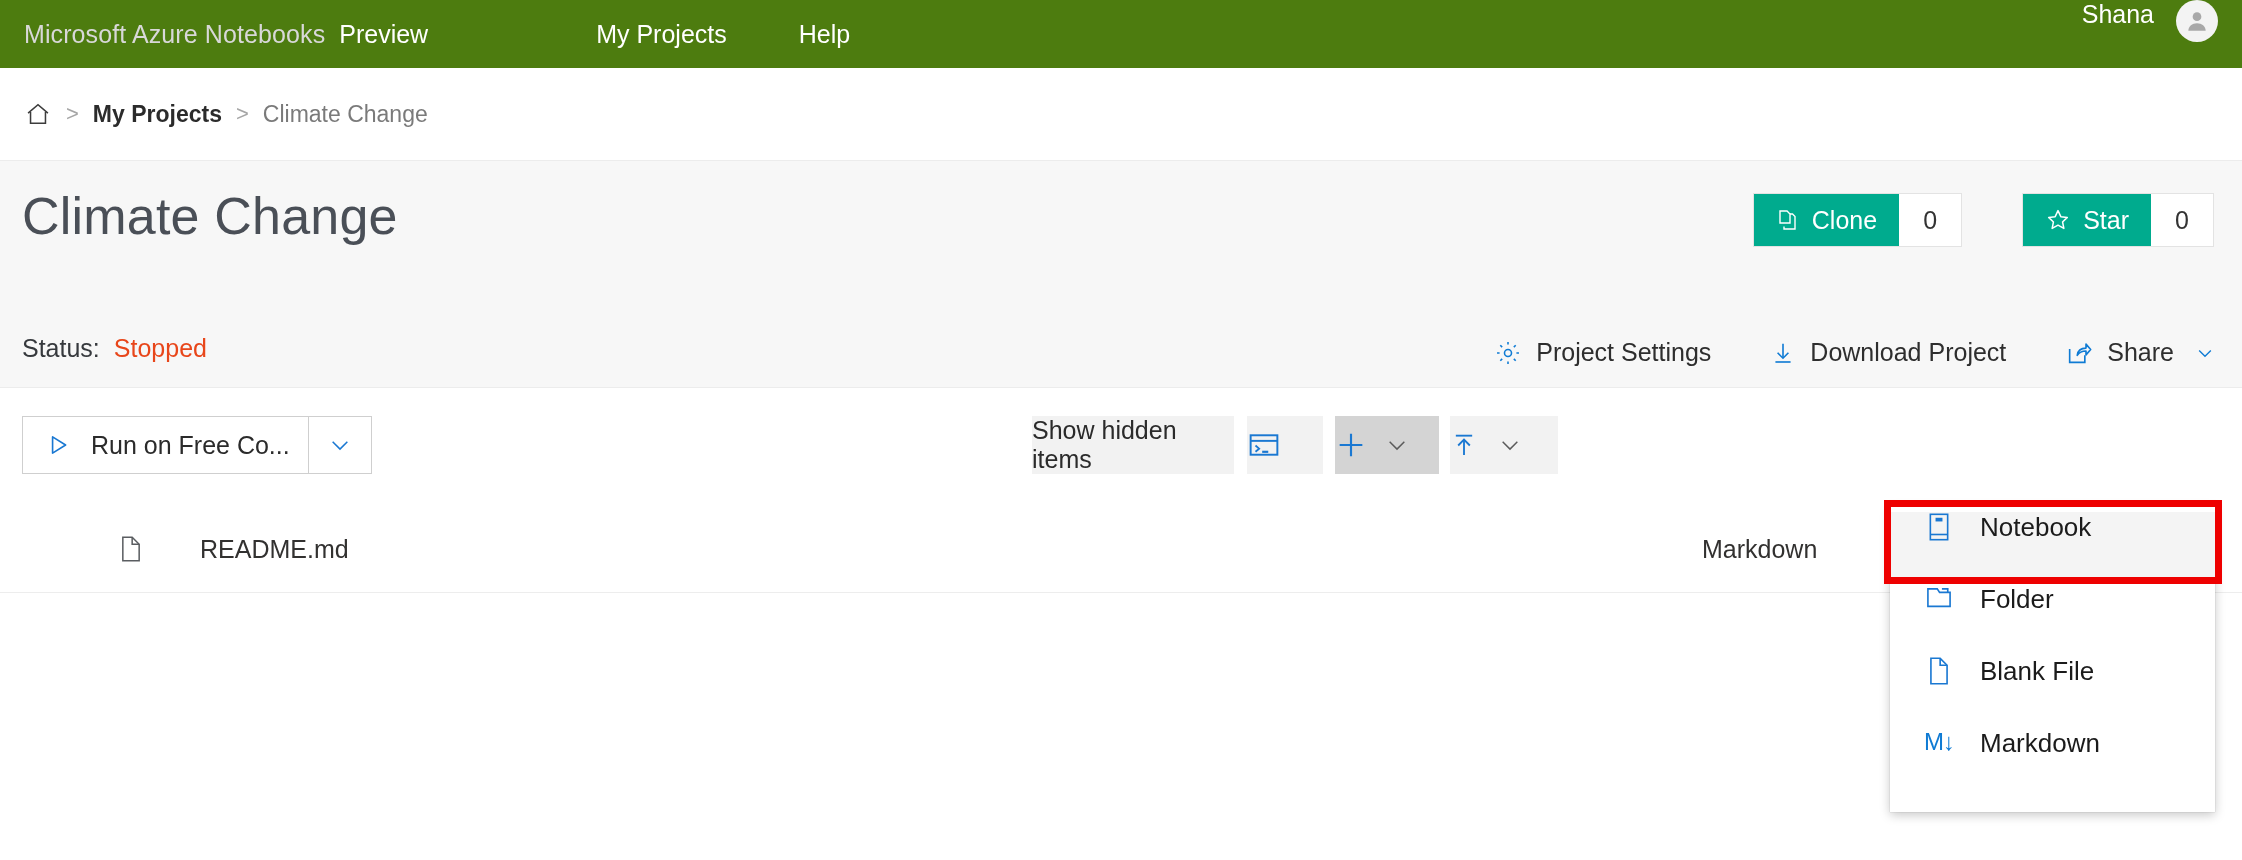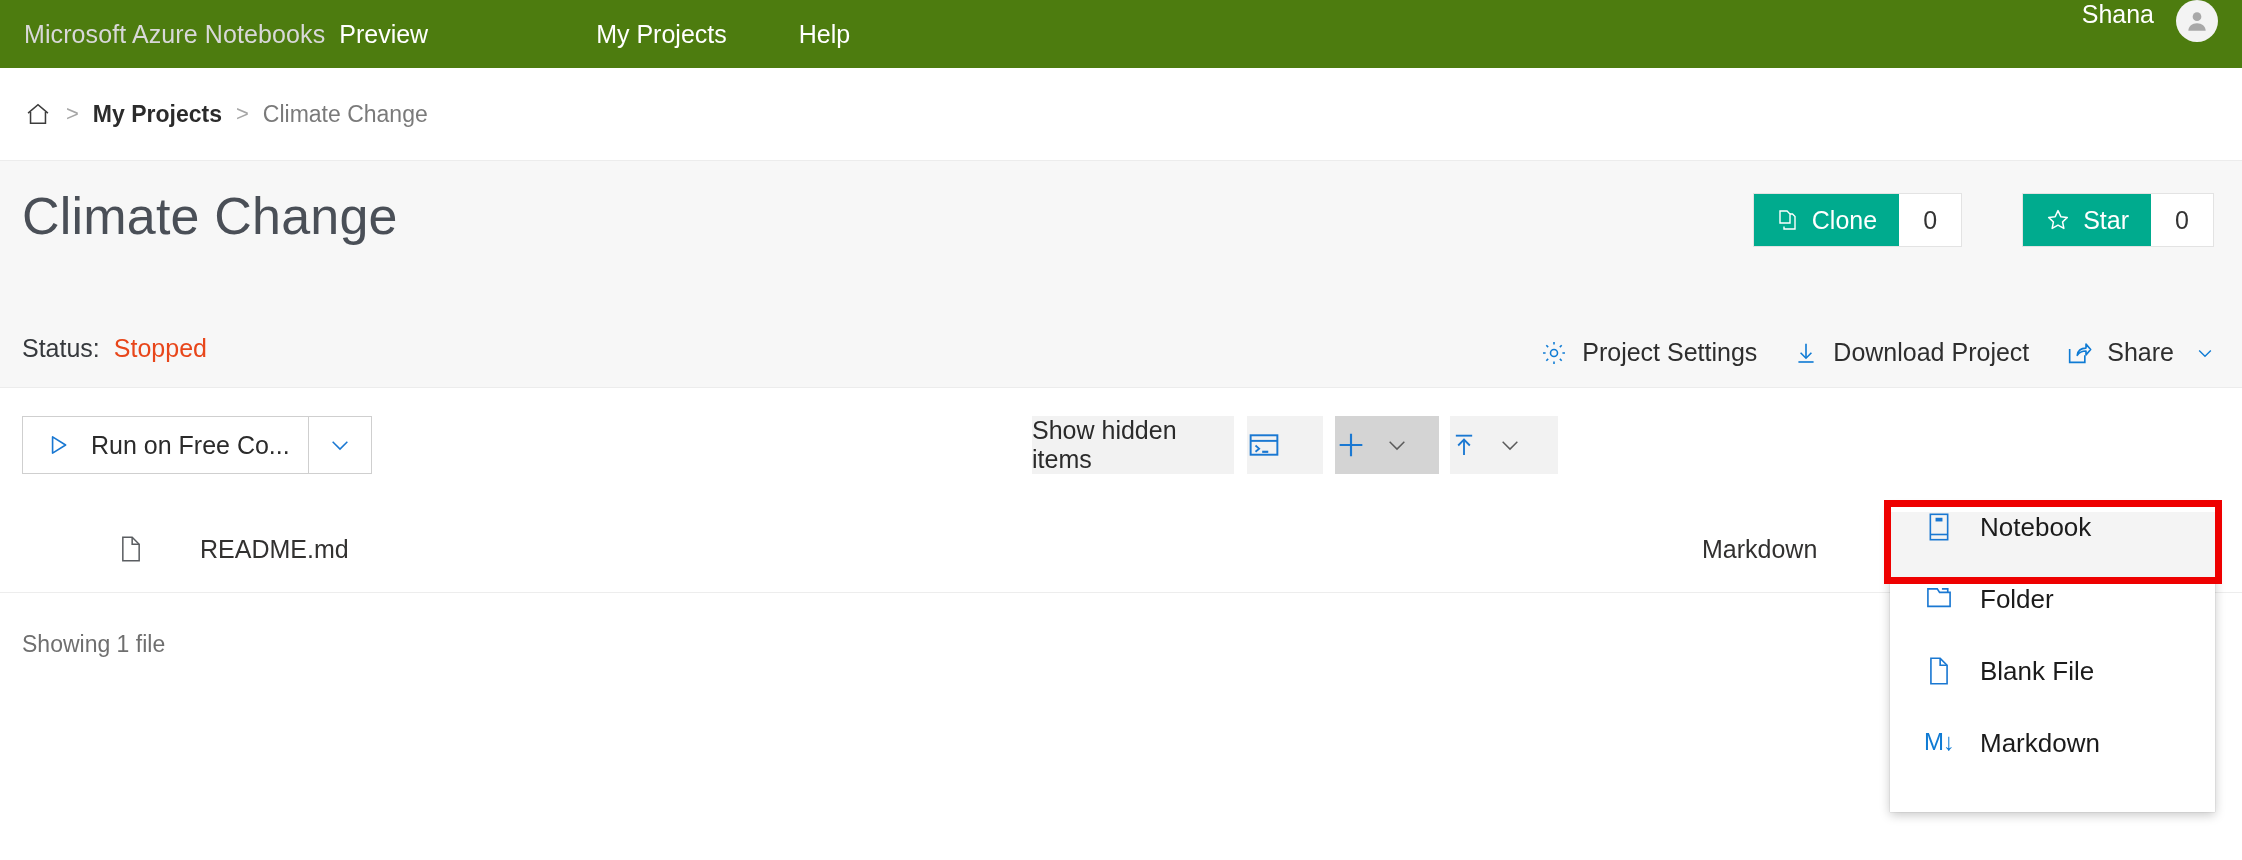--- a/index.html
+++ b/index.html
@@ -156,21 +156,21 @@
   }
   .status-label { font-size: 25px; color: #36393d; }
   .status-value { font-size: 25px; color: #e8461a; }
 
   .hdr-actions {
     position: absolute;
     right: 24px;
     bottom: 20px;
     display: flex;
     align-items: center;
-    gap: 36px;
+    gap: 59px;
   }
   .hdr-action {
     display: flex;
     align-items: center;
     gap: 14px;
     font-size: 25px;
     color: #2e2e2e;
     cursor: pointer;
   }
   .hdr-action .chev { margin-left: 4px; }
@@ -489,21 +489,20 @@
       <svg width="24" height="28" viewBox="0 0 20 24" fill="none" stroke="#5a5d61" stroke-width="1.3">
         <path d="M3 2h8l6 6v14H3z"></path>
         <path d="M11 2v6h6"></path>
       </svg>
     </div>
     <div class="col-name">README.md</div>
     <div class="col-type">Markdown</div>
     <div class="col-mod">Jan 17, 201</div>
   </div>
 
-  <div class="footer-note">Showing 1 file</div>
 </div>
 
 <div class="menu">
   <div class="menu-item active">
     <span class="menu-icon">
       <svg width="26" height="30" viewBox="0 0 22 26" fill="none" stroke="#1a78d2" stroke-width="1.4">
         <rect x="3.5" y="2" width="15" height="22"></rect>
         <path d="M3.5 19.5h15"></path>
         <rect x="8" y="5" width="6" height="3.2" fill="#1a78d2" stroke="none"></rect>
       </svg>

